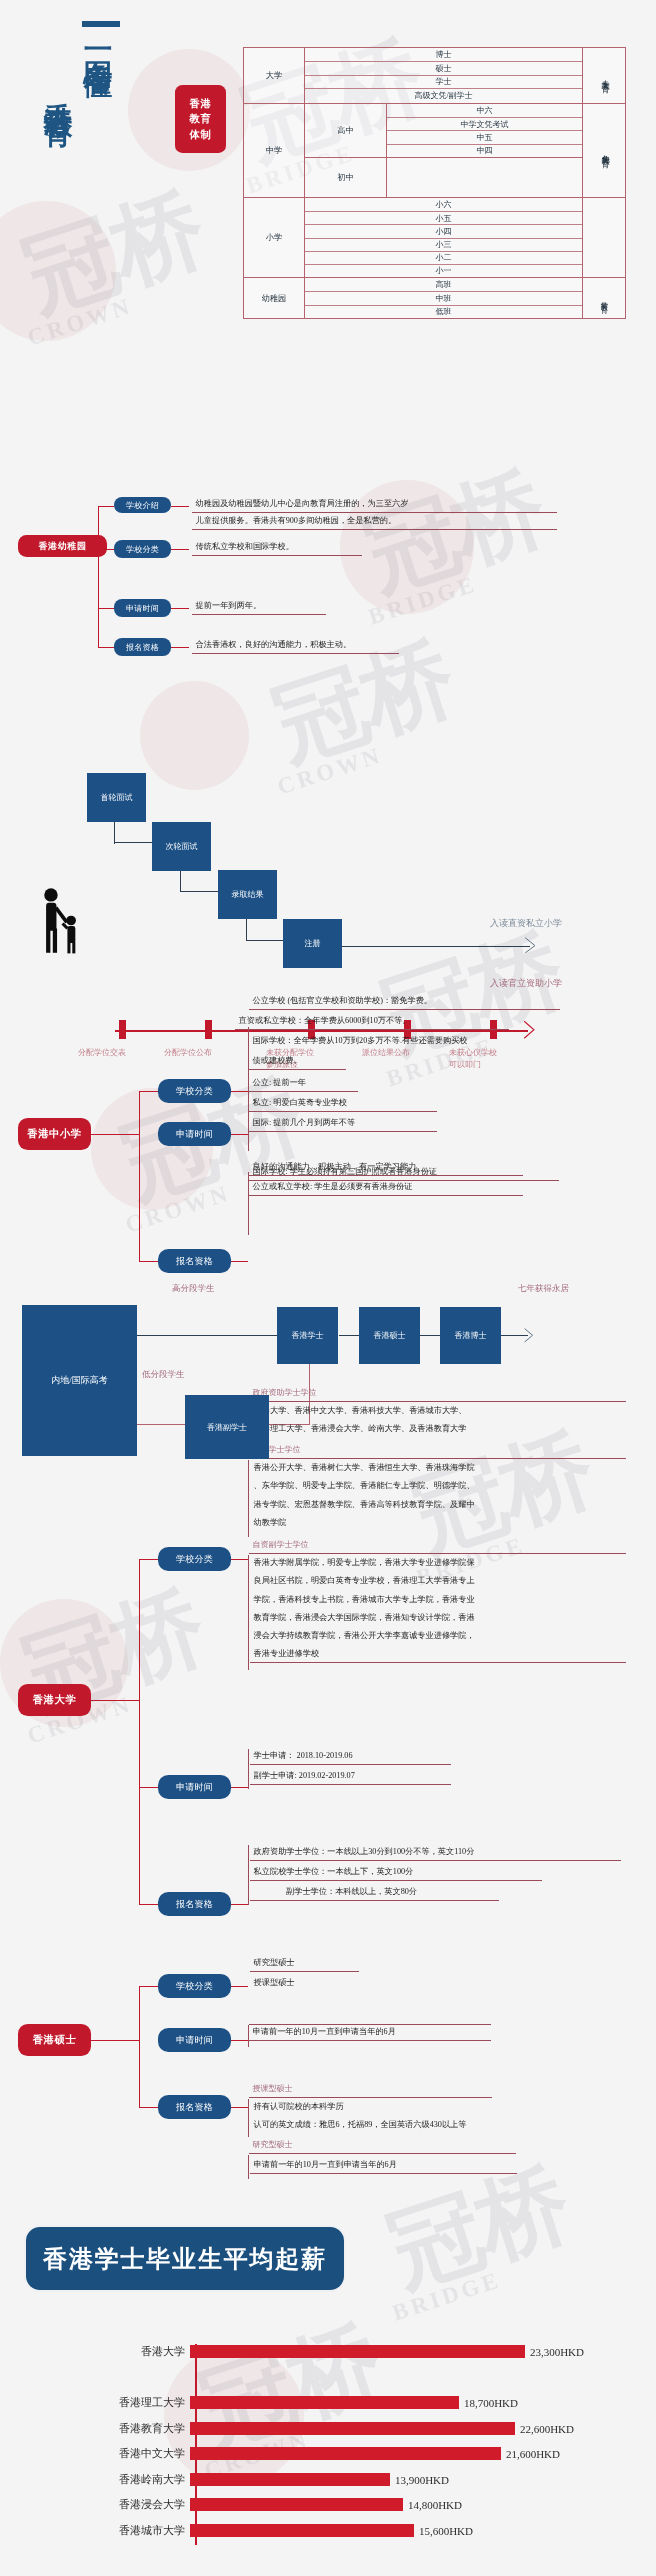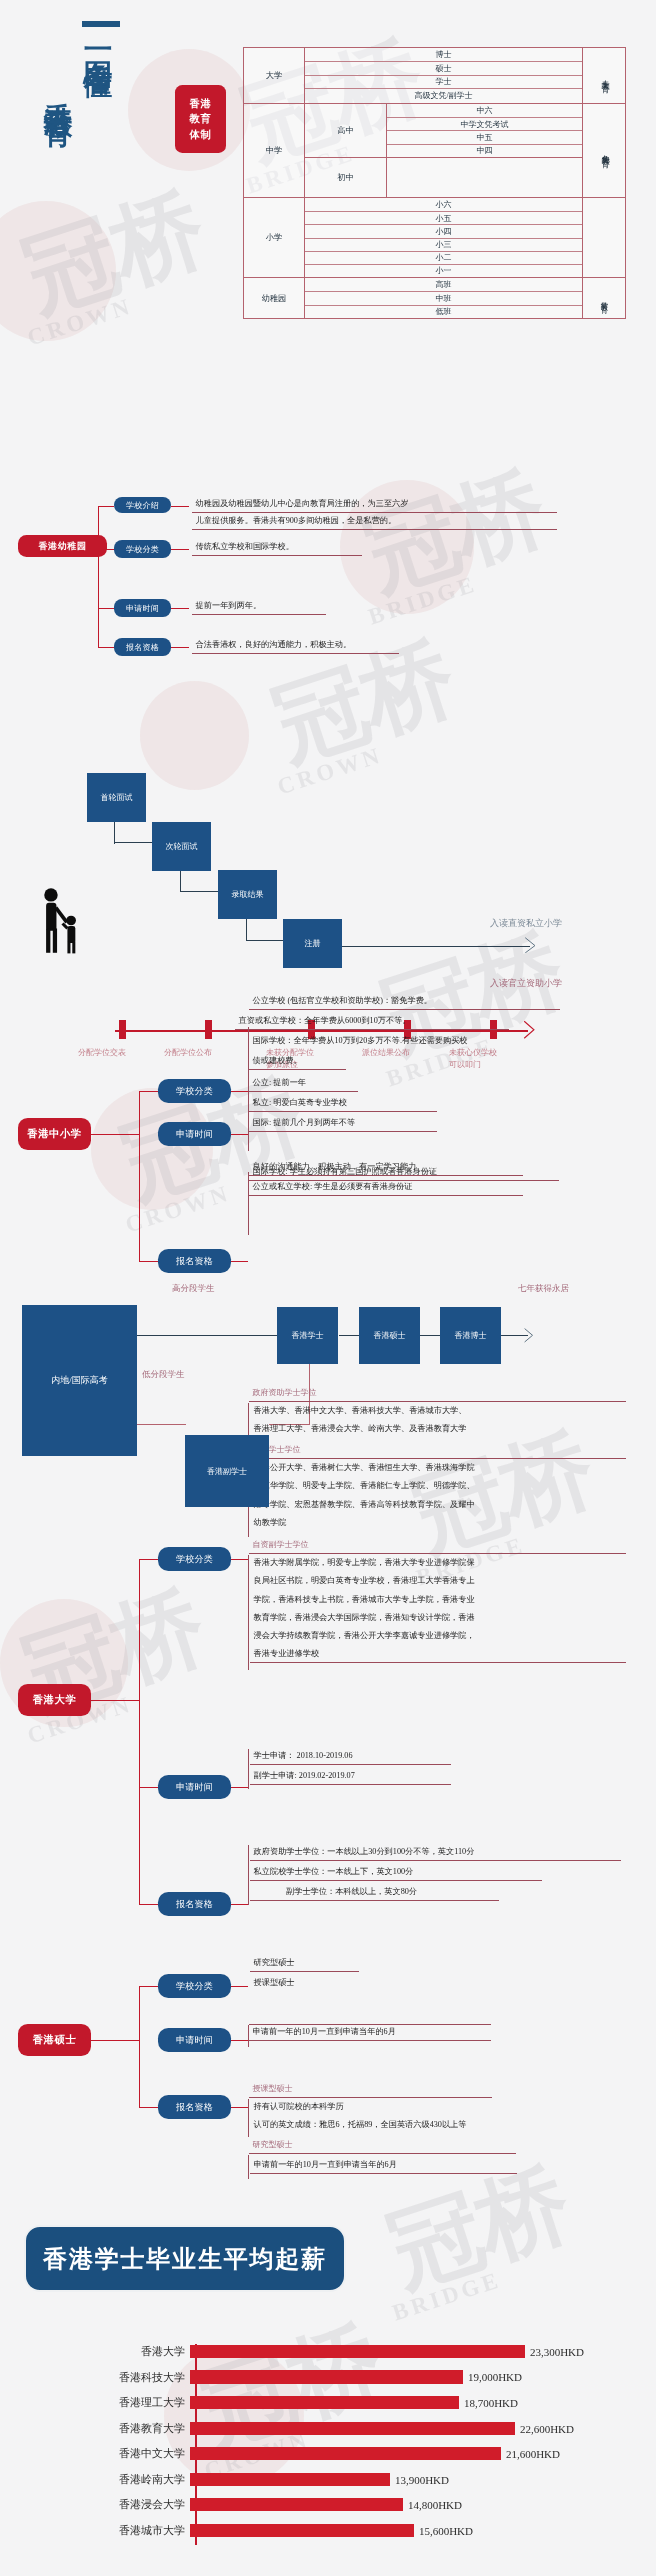--- a/index.html
+++ b/index.html
@@ -363,21 +363,21 @@
   <div class="fline" style="left:339px;top:1335px;width:20px;height:1px;"></div>
   <div class="flowbox" style="left:359px;top:1307px;width:61px;height:57px;">香港硕士</div>
   <div class="fline" style="left:420px;top:1335px;width:20px;height:1px;"></div>
   <div class="flowbox" style="left:440px;top:1307px;width:61px;height:57px;">香港博士</div>
   <div class="fline" style="left:501px;top:1335px;width:27px;height:1px;"></div>
   <svg style="position:absolute;left:524px;top:1328px;z-index:3;" width="11" height="14.6" viewBox="0 0 18 24">
     <path d="M1 1 L14 12 L1 23" stroke="#5d7181" stroke-width="1.6" fill="none"></path>
   </svg>
   <div class="arrowlbl" style="left:518px;top:1283px;">七年获得永居</div>
 
-  <div class="flowbox" style="left:185px;top:1395px;width:84px;height:72px;margin-top:40px;">香港副学士</div>
+  <div class="flowbox" style="left:185px;top:1395px;width:84px;height:64px;">香港副学士</div>
   <div class="fline-r" style="left:137px;top:1424px;width:49px;height:1px;"></div>
   <div class="fline-r" style="left:269px;top:1424px;width:41px;height:1px;"></div>
   <div class="fline-r" style="left:309px;top:1363px;width:1px;height:61px;"></div>
 
   <div class="redbox" style="left:18px;top:1684px;width:73px;height:32px;border-radius:9.7px;font-size:10.3px;">香港大学</div>
   <div class="line-v" style="left:139px;top:1559px;height:345px;"></div>
   <div class="line-h" style="left:91px;top:1700px;width:49px;"></div>
   <div class="line-h" style="left:139px;top:1559px;width:19.5px;"></div>
   <div class="line-h" style="left:139px;top:1787px;width:19.5px;"></div>
   <div class="line-h" style="left:139px;top:1904px;width:19.5px;"></div>
@@ -451,25 +451,20 @@
 
   <div class="chart">
     <div class="axis-v"></div>
 
     <div class="brow" style="top:0px;">
       <div class="blabel">香港大学</div>
       <div class="bar" style="width:335px;"></div>
       <div class="bval">23,300HKD</div>
     </div>
 
-    <div class="brow" style="top:25.5px;">
-      <div class="blabel">香港科技大学</div>
-      <div class="bar" style="width:273px;"></div>
-      <div class="bval">19,000HKD</div>
-    </div>
 
     <div class="brow" style="top:51px;">
       <div class="blabel">香港理工大学</div>
       <div class="bar" style="width:269px;"></div>
       <div class="bval">18,700HKD</div>
     </div>
 
     <div class="brow" style="top:77px;">
       <div class="blabel">香港教育大学</div>
       <div class="bar" style="width:325px;"></div>

